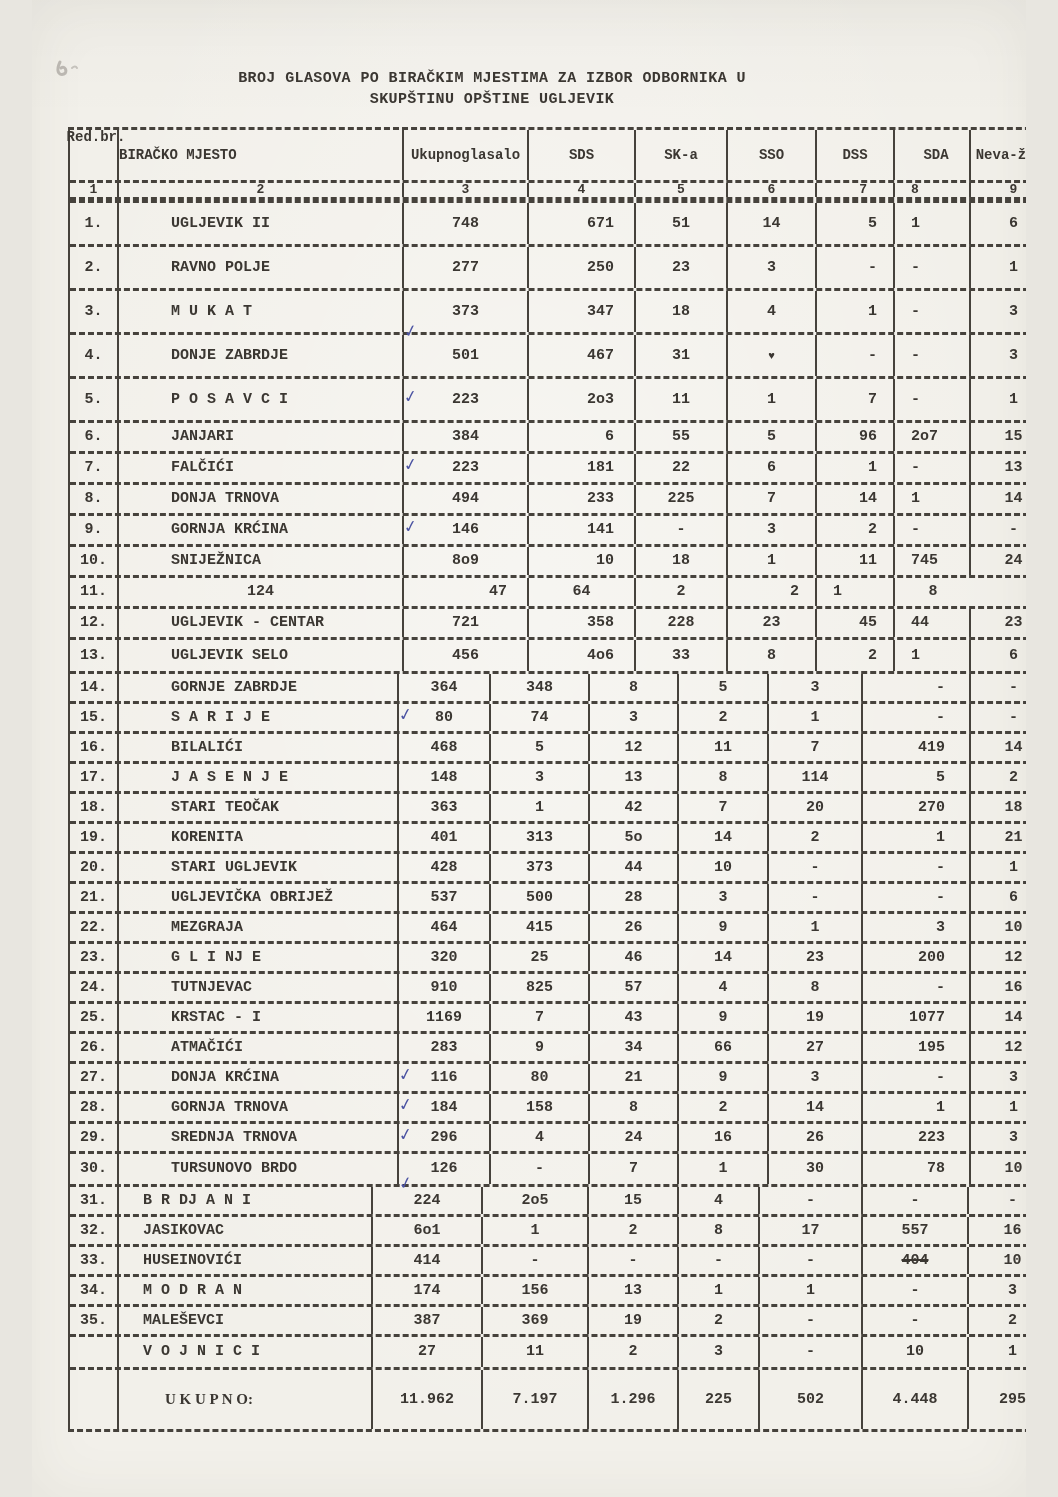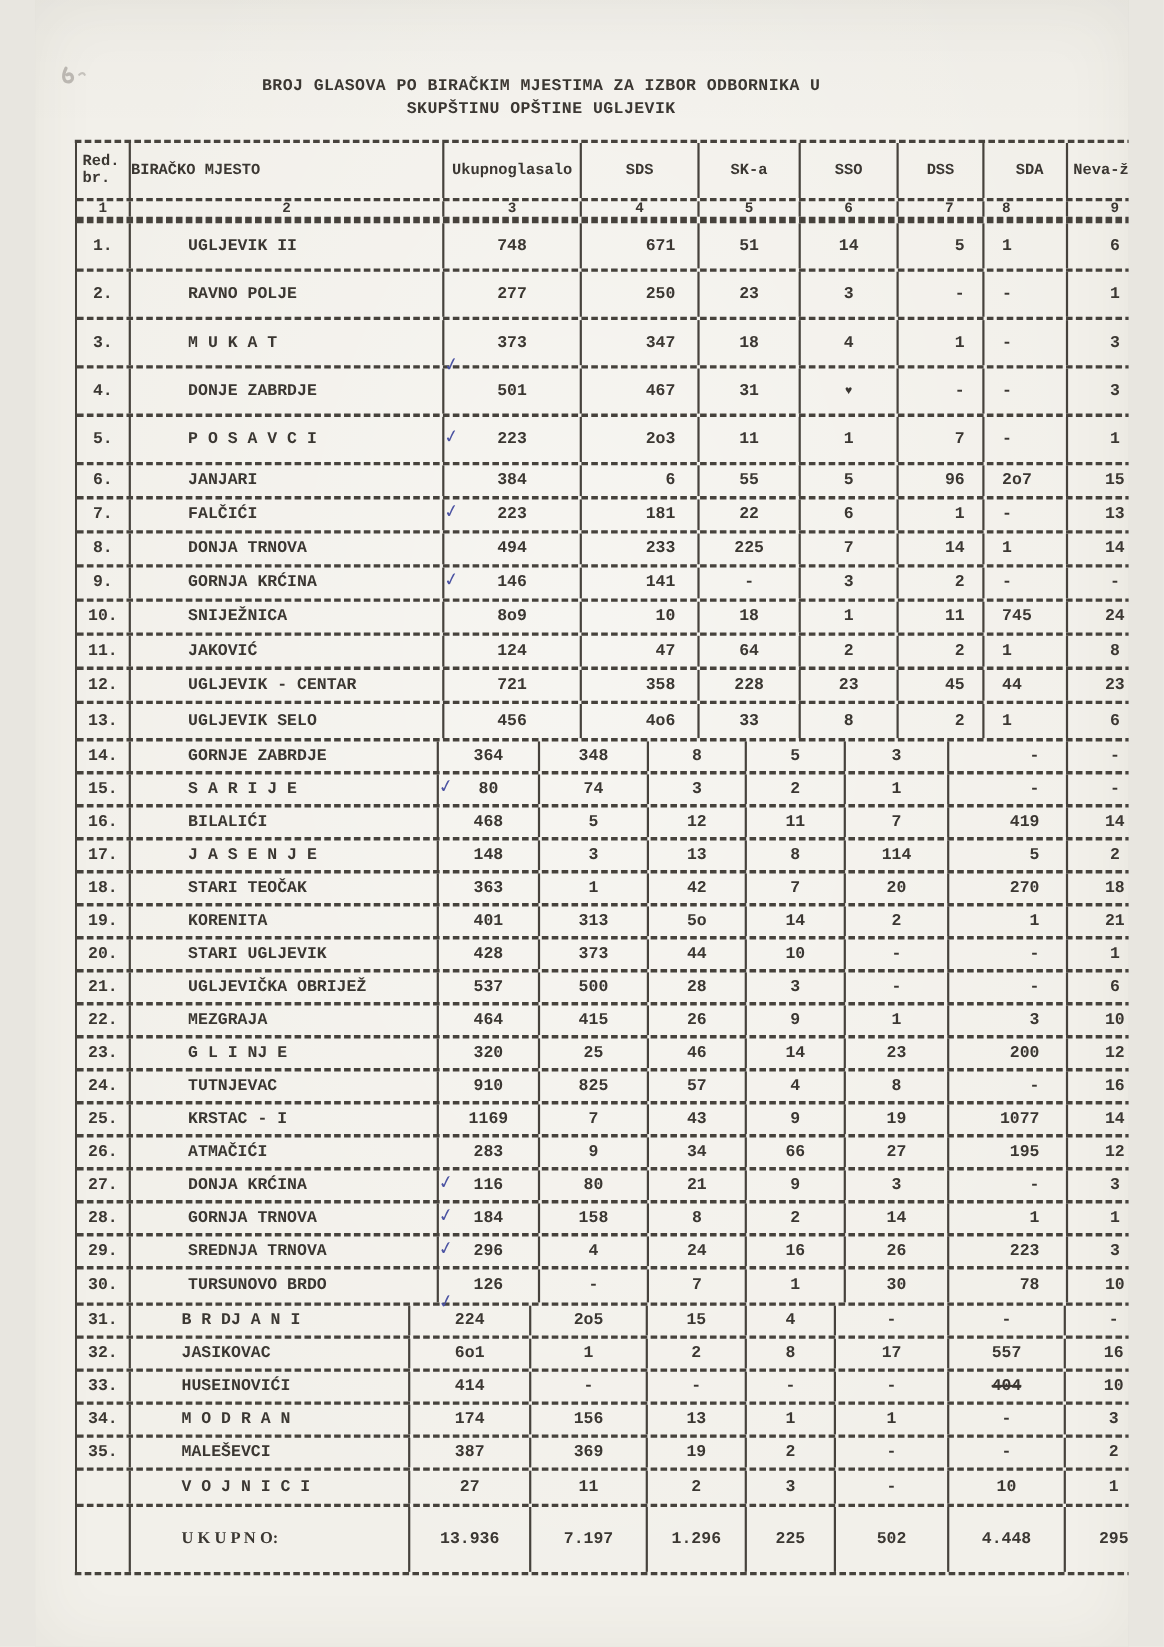--- a/index.html
+++ b/index.html
@@ -39,25 +39,25 @@
   .g3{grid-template-columns:49px 254px 110px 106px 90px 81px 103px 106px 87px;}
 
   .cell{
     display:flex; align-items:center; justify-content:center;
     border-right:2px solid var(--line);
     box-sizing:border-box; overflow:visible;
     font-size:15px; white-space:pre; line-height:1.05; position:relative;
   }
   .cell:last-child{border-right:none;}
   .c1{justify-content:flex-start; padding-left:52px;}
-  .sec3 .c1{padding-left:46px;}
+  .sec3 .c1{padding-left:24px;}
 
   .hdr{height:53px; border-bottom:3px dashed var(--line);}
   .hdr .cell{font-size:14px; text-align:center;}
-  .hdr .c0{flex-direction:column; align-items:flex-start; padding-left:5px; justify-content:center;}
+  .hdr .c0{flex-direction:row; align-items:flex-start; padding-left:5px; justify-content:center;}
   .hdr .c1{padding-left:0;}
   .hdr .c2,.hdr .c8{flex-direction:row;}
   .hdr .c7{justify-content:center; padding-left:8px;}
   .numrow{height:17px; border-bottom:3px dashed var(--line);}
   .numrow .cell{font-size:13px;}
   .numrow .c7{justify-content:flex-start; padding-left:16px;}
   .numrow .c6{justify-content:flex-end; padding-right:26px;}
 
   .section{border-top:3px dashed var(--line);}
   .row{height:30px; border-bottom:3px dashed var(--line);}
@@ -229,21 +229,20 @@
       <div class="cell c2"><span class="v">8o9</span></div>
       <div class="cell c3"><span class="v">10</span></div>
       <div class="cell c4"><span class="v">18</span></div>
       <div class="cell c5"><span class="v">1</span></div>
       <div class="cell c6"><span class="v">11</span></div>
       <div class="cell c7"><span class="v">745</span></div>
       <div class="cell c8"><span class="v">24</span></div>
     </div>
           <div class="row g1">
       <div class="cell c0">11.</div>
-      <div class="cell c1">JAKOVIĆ</div>
       <div class="cell c2"><span class="v">124</span></div>
       <div class="cell c3"><span class="v">47</span></div>
       <div class="cell c4"><span class="v">64</span></div>
       <div class="cell c5"><span class="v">2</span></div>
       <div class="cell c6"><span class="v">2</span></div>
       <div class="cell c7"><span class="v">1</span></div>
       <div class="cell c8"><span class="v">8</span></div>
     </div>
           <div class="row g1">
       <div class="cell c0">12.</div>
@@ -525,21 +524,21 @@
       <div class="cell c4"><span class="v">2</span></div>
       <div class="cell c5"><span class="v">3</span></div>
       <div class="cell c6"><span class="v">-</span></div>
       <div class="cell c7"><span class="v">10</span></div>
       <div class="cell c8"><span class="v">1</span></div>
     </div>
         </div>
       <div class="row total g3">
         <div class="cell c0"></div>
         <div class="cell c1">U K U P N O:</div>
-        <div class="cell c2">13.936</div>
+        <div class="cell c2">11.962</div>
         <div class="cell c3">7.197</div>
         <div class="cell c4">1.296</div>
         <div class="cell c5">225</div>
         <div class="cell c6">502</div>
         <div class="cell c7">4.448</div>
         <div class="cell c8">295</div>
       </div>
     </div>
   </div>
 

